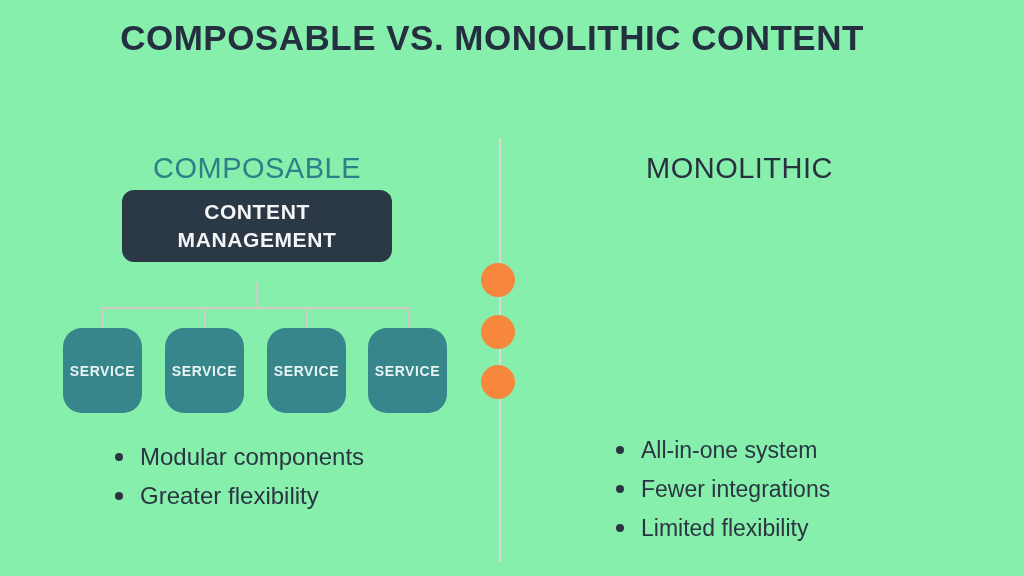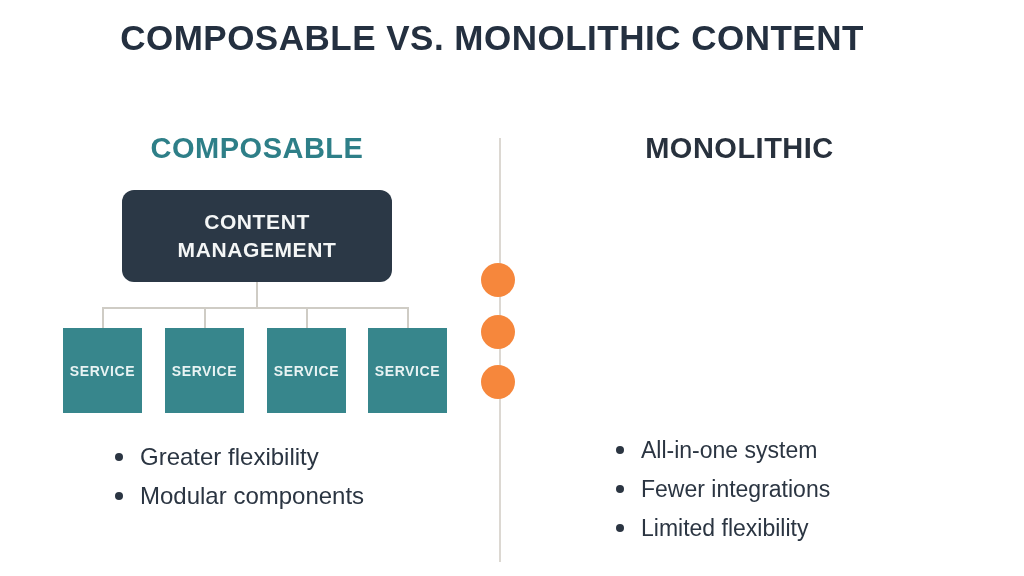--- a/index.html
+++ b/index.html
@@ -4,21 +4,21 @@
 <style>
   html, body {
     margin: 0;
     padding: 0;
     background: #e9e6e0;
   }
   .stage {
     position: relative;
     width: 1024px;
     height: 576px;
-    background: #ffffff;
+    background: #86efac;
     overflow: hidden;
     font-family: "Liberation Sans", sans-serif;
   }
 
   
   .title {
     position: absolute;
     top: 16px;
     left: 0;
     width: 984px; 
@@ -26,23 +26,23 @@
     color: #243040;
     font-weight: bold;
     font-size: 35px;
     line-height: 43px;
     letter-spacing: 0.5px;
   }
 
   
   .col-heading {
     position: absolute;
-    top: 132px;
+    top: 152px;
     text-align: center;
-    font-weight: bold;
+    font-weight: normal;
     font-size: 29px;
     letter-spacing: 0.5px;
   }
   .heading-composable { left: 122px; width: 270px; color: #2e7f88; }
   .heading-monolithic { left: 622px; width: 235px; color: #28313d; }
 
   
   .dark-box {
     position: absolute;
     background: #2b3846;
@@ -50,21 +50,21 @@
     display: flex;
     align-items: center;
     justify-content: center;
     color: #f4f6f6;
     font-weight: bold;
     text-align: center;
     letter-spacing: 0.6px;
   }
   .cm-box {
     left: 122px; top: 190px;
-    width: 270px; height: 92px;
+    width: 270px; height: 72px;
     font-size: 21px;
     line-height: 28px;
   }
   .cm-box span { max-width: 185px; }
   .cms-box {
     left: 622px; top: 187px;
     width: 235px; height: 163px;
     font-size: 20px;
     line-height: 28px;
   }
@@ -82,21 +82,21 @@
   .drop3 { left: 306px; top: 308px; width: 2px; height: 21px; }
   .drop4 { left: 407px; top: 308px; width: 2px; height: 21px; }
 
   
   .service-box {
     position: absolute;
     top: 328px;
     width: 79px;
     height: 85px;
     background: #37868c;
-    border-radius: 0;
+    border-radius: 19px;
     display: flex;
     align-items: center;
     justify-content: center;
     color: #e8f3f3;
     font-weight: bold;
     font-size: 14px;
     letter-spacing: 0.6px;
   }
   .svc1 { left: 63px; }
   .svc2 { left: 165px; }
@@ -180,22 +180,22 @@
     <span>SERVICE</span>
   </div>
   <div class="service-box svc3">
     <span>SERVICE</span>
   </div>
   <div class="service-box svc4">
     <span>SERVICE</span>
   </div>
 
   <ul class="bullets bullets-left">
+    <li>Modular components</li>
     <li>Greater flexibility</li>
-    <li>Modular components</li>
   </ul>
 
   <div class="divider-line"></div>
   <div class="divider-dot dot1"></div>
   <div class="divider-dot dot2"></div>
   <div class="divider-dot dot3"></div>
 
   <div class="col-heading heading-monolithic">MONOLITHIC</div>
 
 

